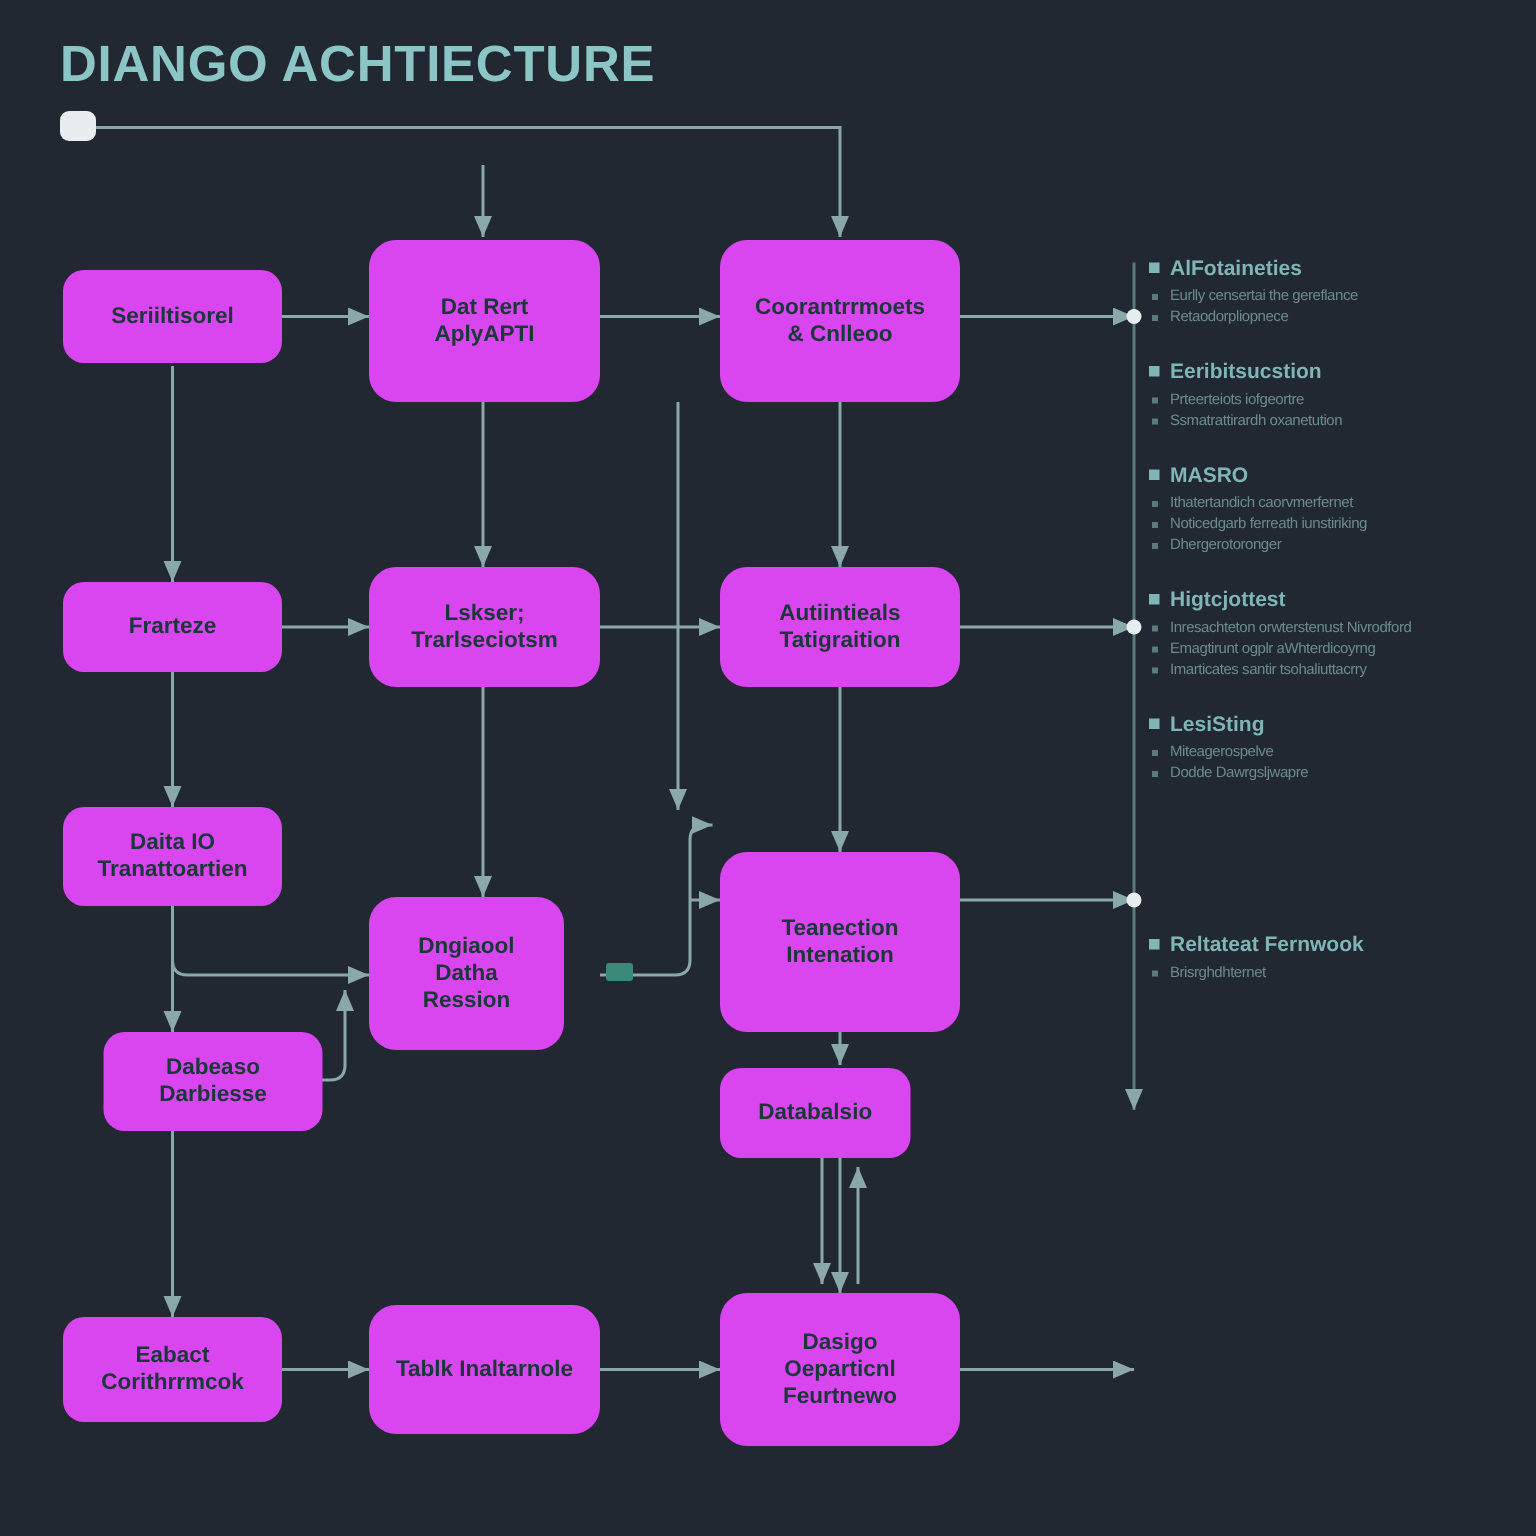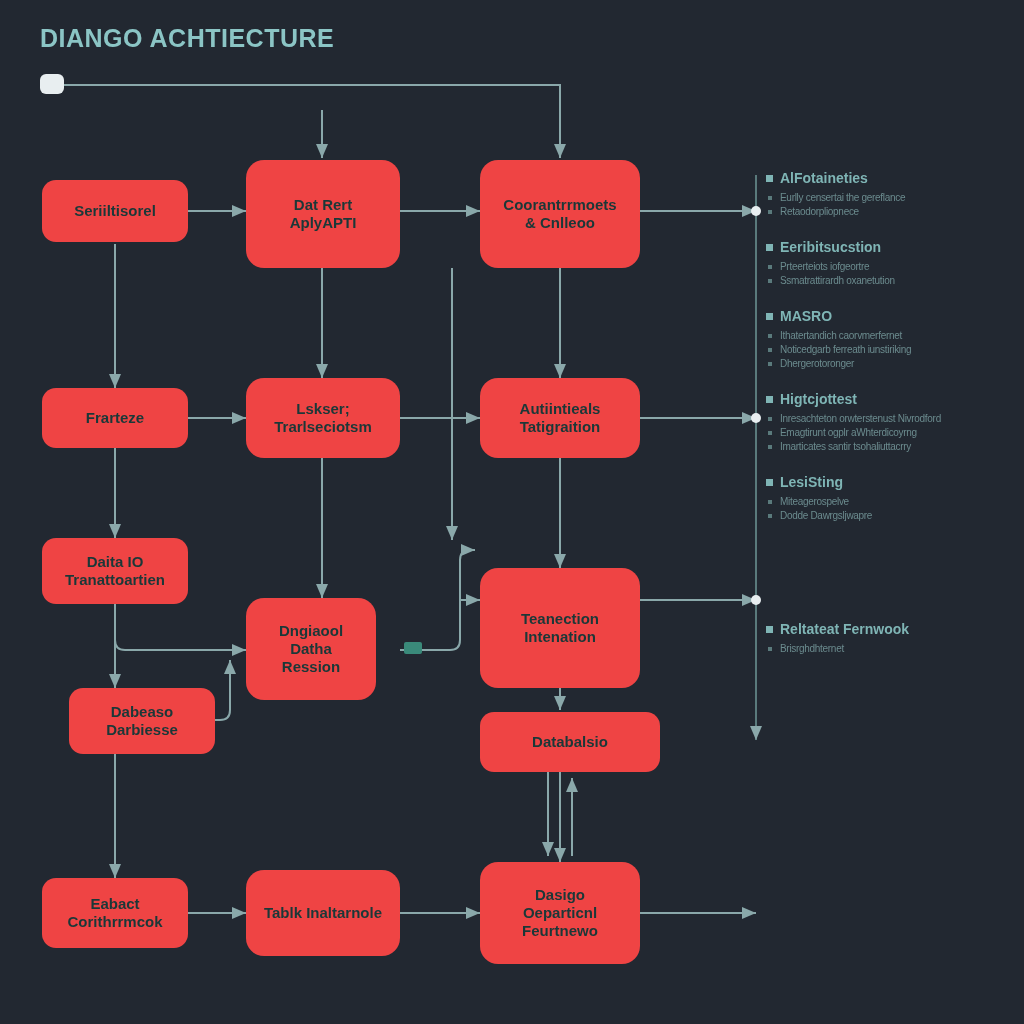--- a/index.html
+++ b/index.html
@@ -9,21 +9,21 @@
     background: #222831;
     font-family: -apple-system, BlinkMacSystemFont, "Segoe UI", Arial, sans-serif;
     position: relative;
     overflow: hidden;
   }
   .title {
     position: absolute;
     top: 24px;
     left: 40px;
     color: #8bc5c5;
-    font-size: 25px;
+    font-size: 34px;
     font-weight: 700;
     letter-spacing: 0.5px;
   }
   .title-dot {
     position: absolute;
     top: 74px;
     left: 40px;
     width: 24px;
     height: 20px;
     background: #e8eef0;
@@ -32,21 +32,21 @@
   .title-line {
     position: absolute;
     top: 84px;
     left: 64px;
     width: 496px;
     height: 2px;
     background: #8aa8aa;
   }
   .node {
     position: absolute;
-    background: #ef4444;
+    background: #d946ef;
     border-radius: 14px;
     display: flex;
     align-items: center;
     justify-content: center;
     text-align: center;
     color: #1a3838;
     font-size: 15px;
     font-weight: 700;
     padding: 8px 16px;
     line-height: 1.2;
@@ -178,21 +178,21 @@
 <div class="node lg" style="left:246px; top:378px; width:154px; height:80px;">Lskser; Trarlseciotsm</div>
 <div class="node lg" style="left:480px; top:378px; width:160px; height:80px;">Autiintieals Tatigraition</div>
 
 <div class="node" style="left:42px; top:538px; width:146px; height:66px;">Daita IO Tranattoartien</div>
 <div class="node lg" style="left:246px; top:598px; width:130px; height:102px;">Dngiaool Datha Ression</div>
 <div class="node lg" style="left:480px; top:568px; width:160px; height:120px;">Teanection Intenation</div>
 
 <div class="mini-chip" style="left:404px; top:642px;"></div>
 
 <div class="node" style="left:42px; top:688px; width:146px; height:66px;margin-left:27px;">Dabeaso Darbiesse</div>
-<div class="node" style="left:480px; top:712px; width:180px; height:60px;">Databalsio</div>
+<div class="node" style="left:480px; top:712px; width:127px; height:60px;">Databalsio</div>
 
 <div class="node" style="left:42px; top:878px; width:146px; height:70px;">Eabact Corithrrmcok</div>
 <div class="node lg" style="left:246px; top:870px; width:154px; height:86px;">Tablk Inaltarnole</div>
 <div class="node lg" style="left:480px; top:862px; width:160px; height:102px;">Dasigo Oeparticnl Feurtnewo</div>
 
 <div class="legend">
   <div class="legend-group">
     <div class="legend-title">AlFotaineties</div>
     <div class="legend-item">Eurlly censertai the gereflance</div>
     <div class="legend-item">Retaodorpliopnece</div>

